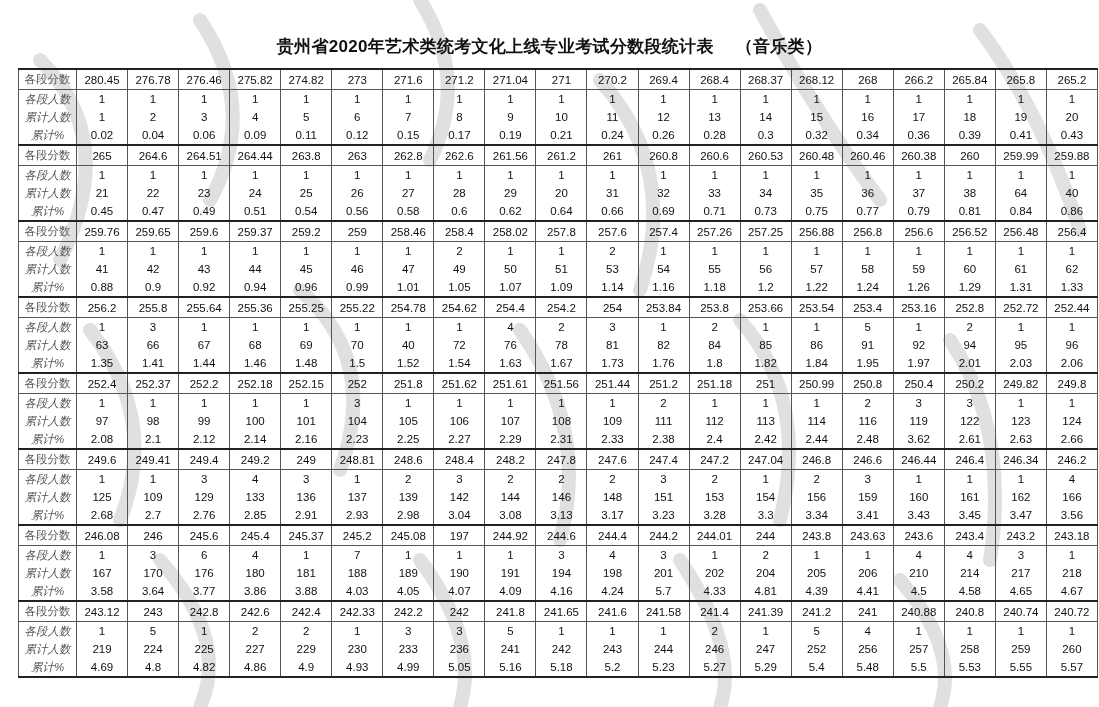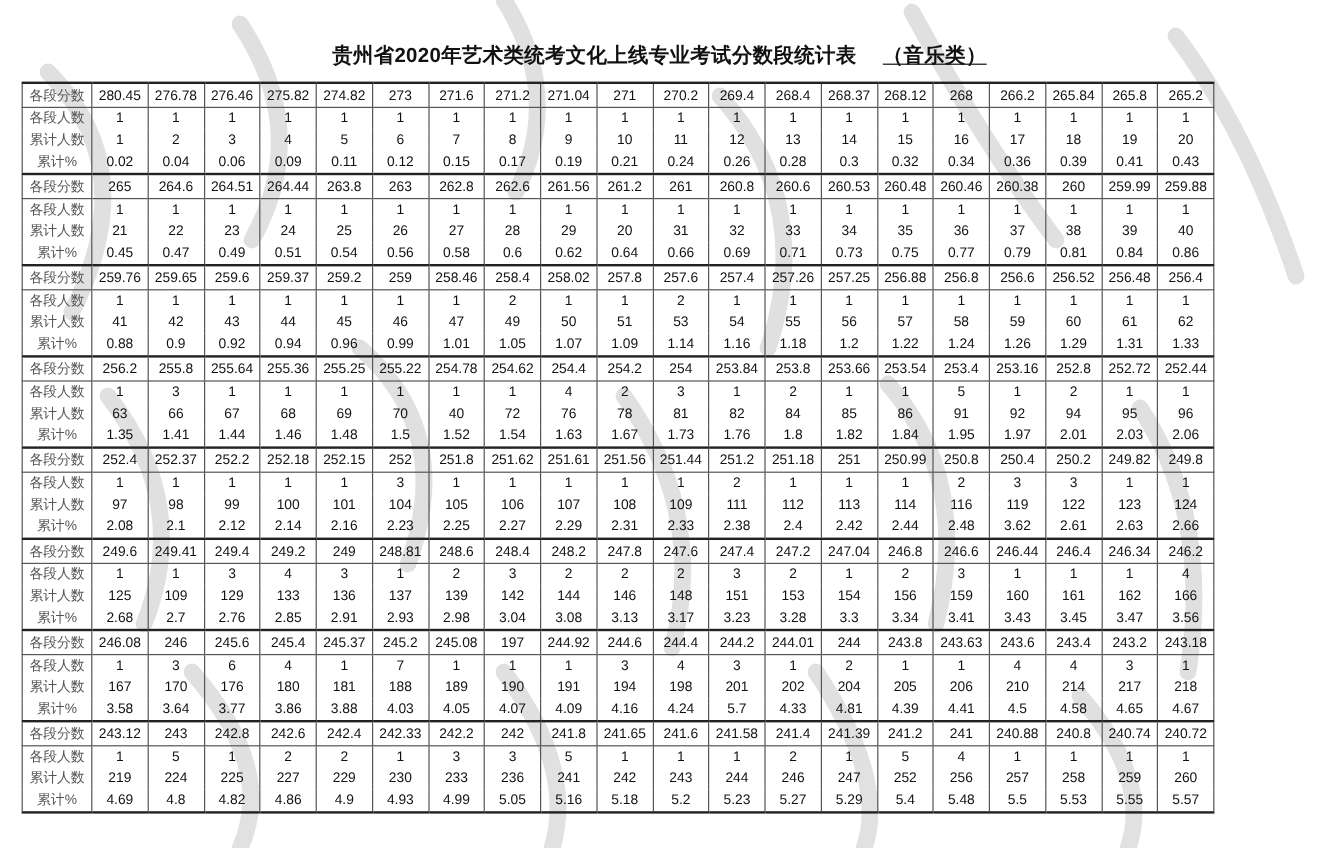--- a/index.html
+++ b/index.html
@@ -5,35 +5,35 @@
   html, body { margin: 0; padding: 0; }
   body {
     width: 1099px; height: 707px; background: #ffffff; position: relative; overflow: hidden;
     font-family: "Liberation Sans", "DejaVu Sans", sans-serif; color: #111;
   }
   .watermark { position: absolute; inset: 0; pointer-events: none; z-index: 0; }
   .title {
     position: absolute; top: 35px; left: 0; width: 1099px; text-align: center;
     font-size: 17px; font-weight: bold; letter-spacing: 0.3px; z-index: 1;
   }
-  .title .sub { margin-left: 22px; text-decoration: underline; }
+  .title .sub { margin-left: 22px; }
   table.score {
-    position: absolute; left: 18px; top: 68px; width: 994px;
+    position: absolute; left: 18px; top: 68px; width: 1080px;
     border-collapse: collapse; table-layout: fixed; z-index: 1;
   }
   table.score td {
     font-size: 11.5px; text-align: center; padding: 0; white-space: nowrap;
     border-left: 1px solid #555; border-right: 1px solid #555;
   }
   table.score col.label { width: 58px; }
   tr.score-row td { height: 19px; border-top: 2px solid #222; border-bottom: 1px solid #555; }
   tr.data-row td { height: 18px; }
   tr.pct-row td { border-bottom: 2px solid #222; }
   td.lbl { color: #555; font-size: 11px; }
-  tr.data-row td.lbl { line-height: 18px; }
+  tr.data-row td.lbl { line-height: 18px; font-style: italic; }
 </style>
 </head>
 <body>
 
 <svg class="watermark" width="1099" height="707" viewBox="0 0 1099 707">
   <g stroke="#c8c8c8" stroke-width="14" fill="none" stroke-linecap="round" opacity="0.55">
     <path d="M40 60 Q120 140 60 260"></path>
     <path d="M200 20 Q260 110 210 200"></path>
     <path d="M420 0 Q470 80 430 160"></path>
     <path d="M600 80 Q680 170 640 290"></path>
@@ -231,21 +231,21 @@
         <td>29</td>
         <td>20</td>
         <td>31</td>
         <td>32</td>
         <td>33</td>
         <td>34</td>
         <td>35</td>
         <td>36</td>
         <td>37</td>
         <td>38</td>
-        <td>39</td>
+        <td>64</td>
         <td>40</td>
       </tr>
       <tr class="data-row pct-row">
         <td class="lbl">累计%</td>
         <td>0.45</td>
         <td>0.47</td>
         <td>0.49</td>
         <td>0.51</td>
         <td>0.54</td>
         <td>0.56</td>

